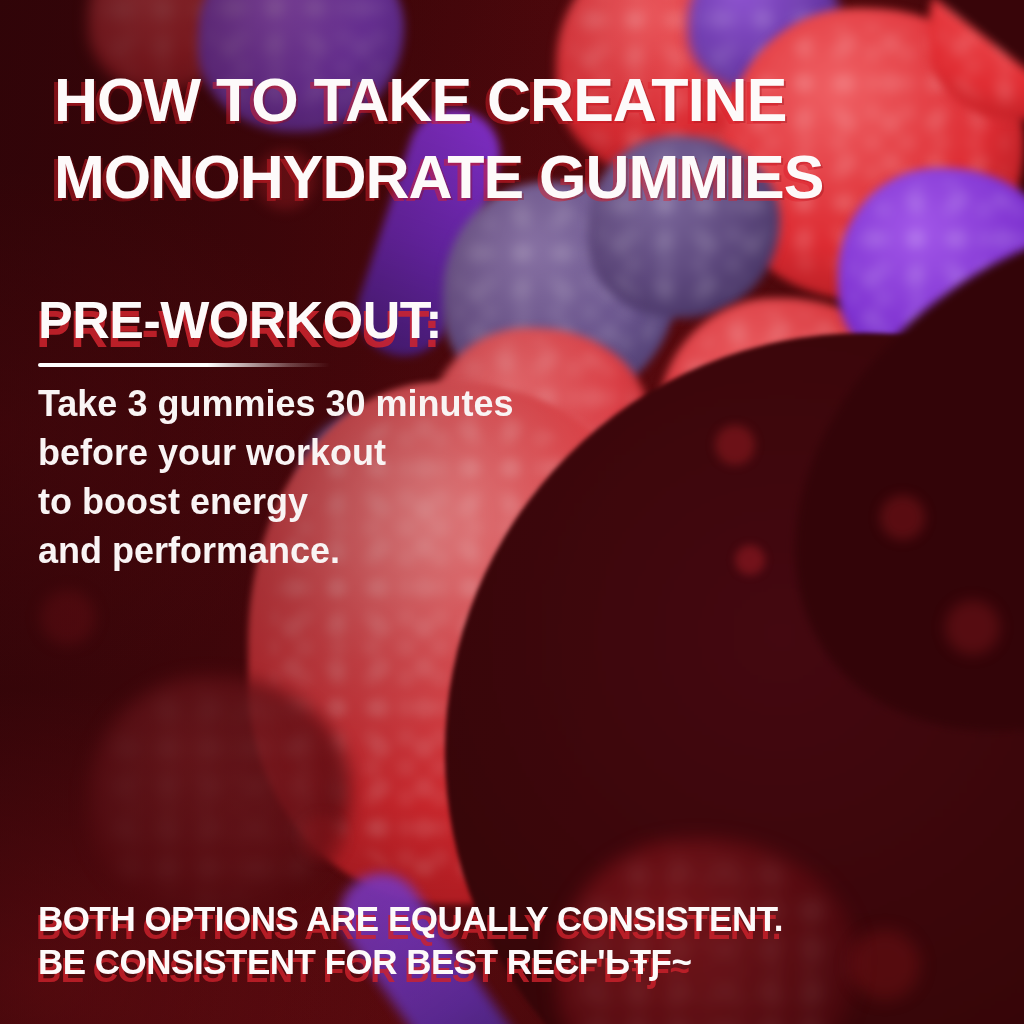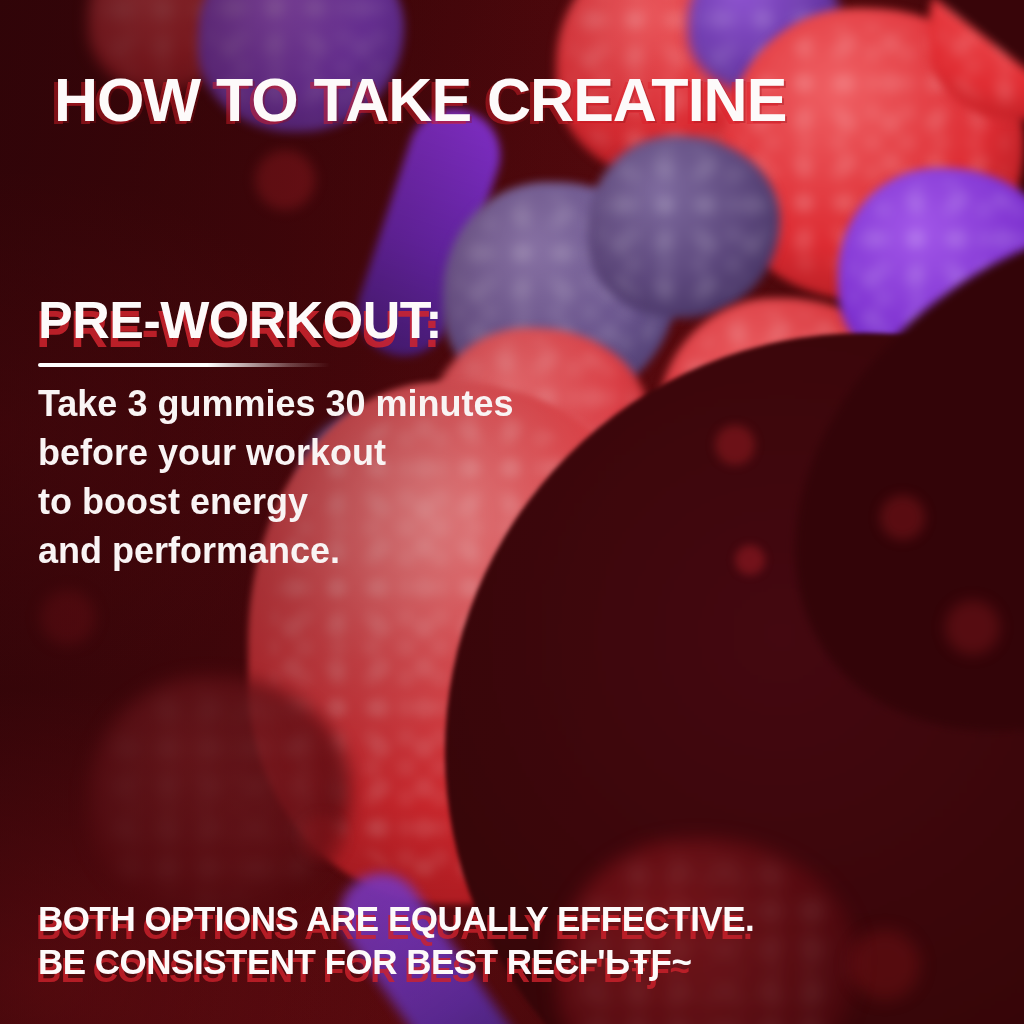--- a/index.html
+++ b/index.html
@@ -135,30 +135,31 @@
     <div class="blob" style="left:735px;top:545px;width:30px;height:30px;background:rgba(205,40,48,.35);filter:blur(4px);"></div>
     <div class="blob" style="left:880px;top:495px;width:45px;height:45px;background:rgba(190,35,42,.28);filter:blur(6px);"></div>
     <div class="blob" style="left:945px;top:600px;width:55px;height:55px;background:rgba(190,35,42,.25);filter:blur(7px);"></div>
     <div class="blob" style="left:850px;top:930px;width:70px;height:70px;background:rgba(150,22,28,.3);filter:blur(8px);"></div>
 
     <div class="vignette"></div>
   </div>
 
   <header class="txt title">
     <div>HOW TO TAKE CREATINE</div>
+    <div>MONOHYDRATE GUMMIES</div>
   </header>
 
   <section class="txt pre-block">
     <h2 class="sec-heading">PRE-WORKOUT:</h2>
     <div class="rule" style="width:292px;"></div>
     <p class="sec-body">Take 3 gummies 30 minutes
 before your workout
 to boost energy
 and performance.</p>
   </section>
 
 
   <footer class="txt footer">
-    <div>BOTH OPTIONS ARE EQUALLY EFFECTIVE.</div>
+    <div>BOTH OPTIONS ARE EQUALLY CONSISTENT.</div>
     <div>BE CONSISTENT FOR BEST REЄⱵ'ЬŦƑ~</div>
   </footer>
 
 </div>
 
 </body></html>

